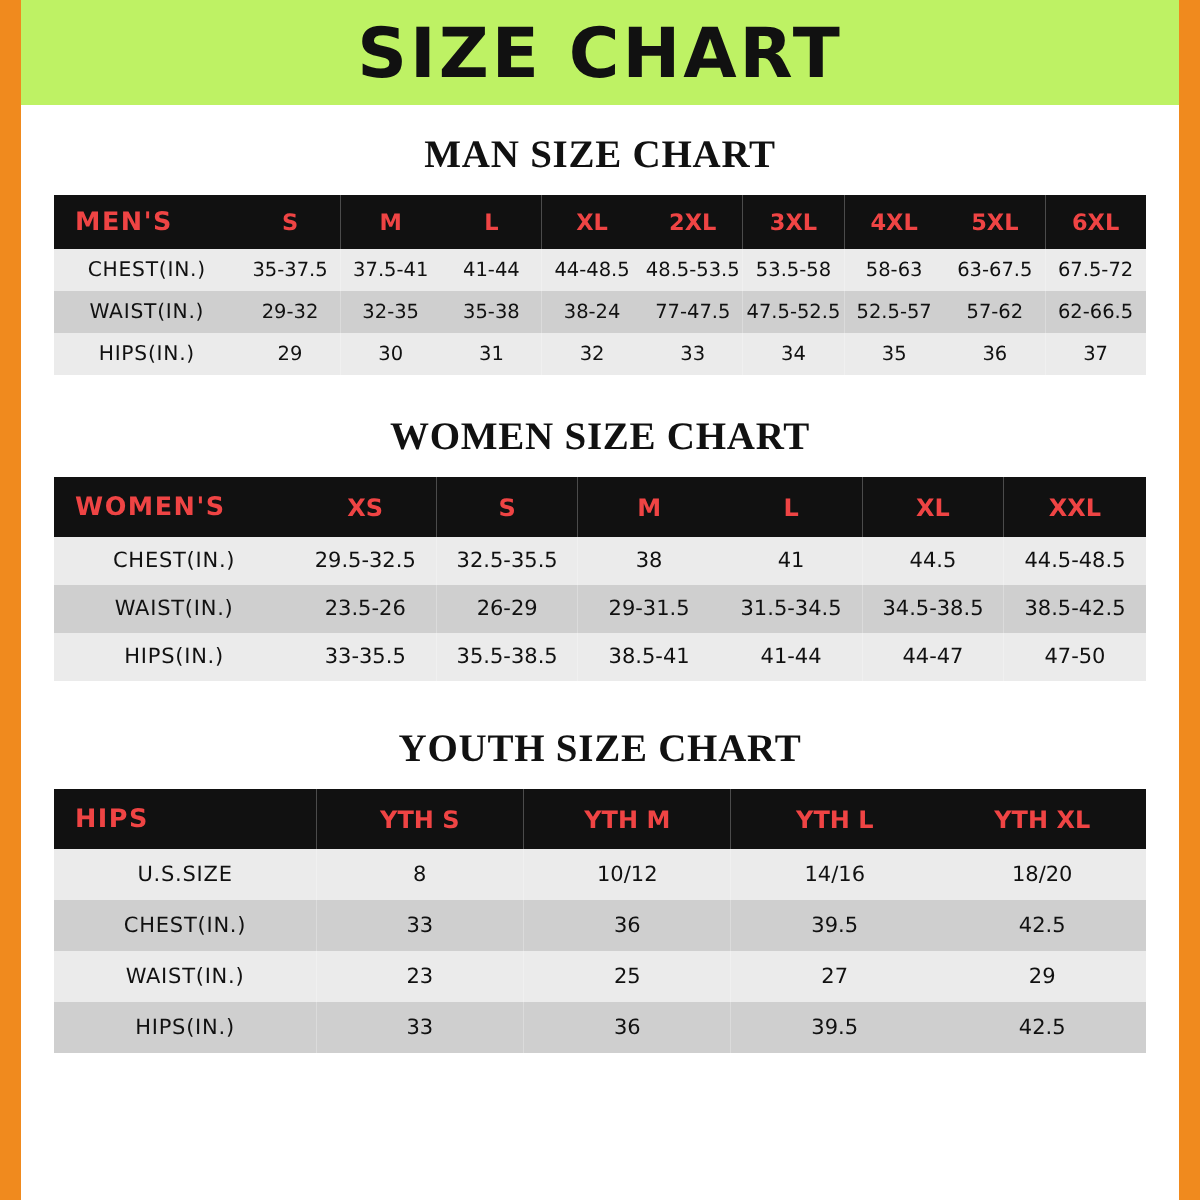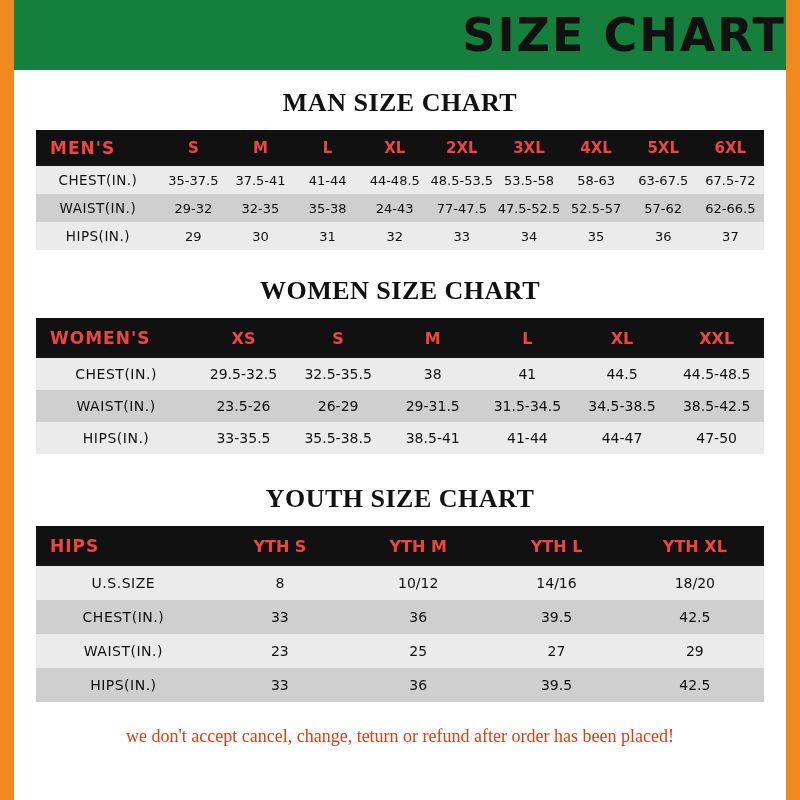--- a/index.html
+++ b/index.html
@@ -17,24 +17,24 @@
     position: relative;
     width: 800px;
     height: 800px;
     box-sizing: border-box;
     border-left: 14px solid #f08a1e;
     border-right: 14px solid #f08a1e;
     background: #ffffff;
   }
   .banner {
     height: 70px;
-    background: #15803d;
+    background: #bef264;
     display: flex;
     align-items: center;
-    justify-content: flex-end;
+    justify-content: center;
   }
   .banner-title {
     font-family: "DejaVu Sans", sans-serif;
     font-weight: bold;
     font-size: 46px;
     letter-spacing: 2px;
     color: #111111;
     line-height: 1;
   }
   .content {
@@ -165,21 +165,21 @@
           <td>53.5-58</td>
           <td>58-63</td>
           <td>63-67.5</td>
           <td>67.5-72</td>
         </tr>
         <tr class="even">
           <td class="rowlabel">WAIST(IN.)</td>
           <td>29-32</td>
           <td>32-35</td>
           <td>35-38</td>
-          <td>24-43</td>
+          <td>38-24</td>
           <td>77-47.5</td>
           <td>47.5-52.5</td>
           <td>52.5-57</td>
           <td>57-62</td>
           <td>62-66.5</td>
         </tr>
         <tr class="odd">
           <td class="rowlabel">HIPS(IN.)</td>
           <td>29</td>
           <td>30</td>
@@ -293,17 +293,16 @@
           <td class="rowlabel">HIPS(IN.)</td>
           <td>33</td>
           <td>36</td>
           <td>39.5</td>
           <td>42.5</td>
         </tr>
       </tbody>
     </table>
 
     <div class="footer-note">
-      <div>we don't accept cancel, change, teturn or refund after order has been placed!</div>
     </div>
 
   </div>
 </div>
 
 </body></html>

